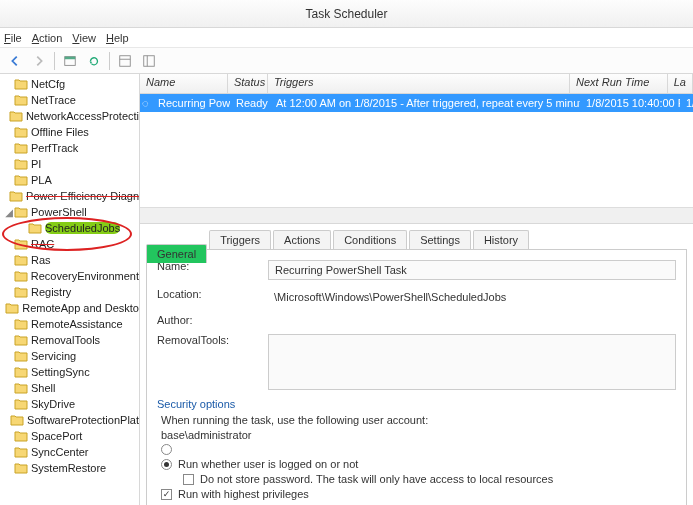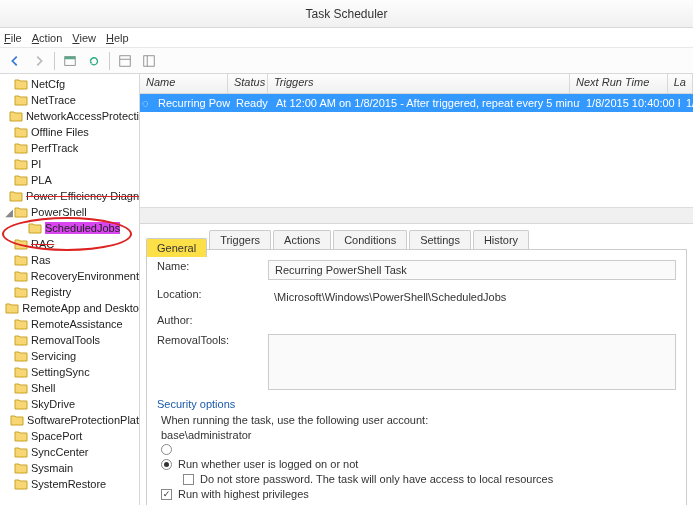--- a/index.html
+++ b/index.html
@@ -10,32 +10,32 @@
 .menubar span u { text-decoration: underline; }
 .toolbar { height: 26px; background: #fcfcfc; border-bottom: 1px solid #d8d8d8; display: flex; align-items: center; padding: 0 4px; gap: 2px; }
 .tbtn { width: 22px; height: 22px; border: 1px solid transparent; display: flex; align-items: center; justify-content: center; border-radius: 2px; }
 .tbtn svg { width: 14px; height: 14px; }
 .tsep { width: 1px; height: 18px; background: #ccc; margin: 0 2px; }
 .content { display: flex; height: calc(505px - 28px - 20px - 26px); justify-content: center; }
 .tree { width: 140px; border-right: 1px solid #d8d8d8; overflow-y: scroll; overflow-x: scroll; background: #fff; padding: 2px 0; }
 .tree-item { display: flex; align-items: center; height: 16px; padding-left: 4px; white-space: nowrap; color: #222; }
 .tree-item .exp { width: 10px; text-align: center; color: #888; font-size: 10px; }
 .tree-item .fold { width: 14px; height: 12px; margin-right: 3px; }
-.tree-item.selected .lbl { background: #d946ef; }
+.tree-item.selected .lbl { background: #84cc16; border-radius: 6px; }
 .main { flex: 1; display: flex; flex-direction: column; overflow: hidden; }
 .list-header { height: 20px; background: linear-gradient(#fdfdfd,#f0f0f0); border-bottom: 1px solid #d8d8d8; display: flex; }
 .list-header div { border-right: 1px solid #d8d8d8; padding: 2px 6px; color: #333; font-style: italic; }
 .list-body { flex: 0 0 130px; background: #fff; border-bottom: 1px solid #d8d8d8; overflow: hidden; position: relative; }
 .list-row { height: 18px; display: flex; align-items: center; background: #3399ff; color: #fff; }
 .list-row div { padding: 0 6px; overflow: hidden; white-space: nowrap; }
 .hscroll { position: absolute; bottom: 0; left: 0; right: 0; height: 16px; background: #f0f0f0; border-top: 1px solid #ddd; }
 .details { flex: 1; background: #fff; padding: 6px; overflow: hidden; }
 .tabs { display: flex; border-bottom: 1px solid #ccc; }
 .tab { padding: 3px 10px; border: 1px solid #ccc; border-bottom: none; background: #f4f4f4; margin-right: 2px; border-radius: 2px 2px 0 0; color: #333; }
-.tab.active { background: #fde047; position: relative; top: 8px; }
+.tab.active { background: #22c55e; position: relative; top: 14px; }
 .tab-body { border: 1px solid #ccc; border-top: none; padding: 10px; }
 .frow { display: flex; align-items: flex-start; margin-bottom: 8px; }
 .frow .flab { width: 72px; color: #333; }
 .frow .fval { flex: 1; color: #333; padding: 3px 6px; margin-left: 39px; }
 .frow .box { border: 1px solid #ccc; background: #fafafa; min-height: 18px; }
 .frow .tall { height: 56px; }
 .sec-title { color: #1a5aa8; margin: 6px 0 4px; }
 .sec-line { color: #333; margin: 3px 0 2px 4px; }
 .radio, .check { display: flex; align-items: center; gap: 6px; margin: 3px 0 3px 4px; color: #333; }
 .radio .dot { width: 11px; height: 11px; border: 1px solid #888; border-radius: 50%; display: flex; align-items: center; justify-content: center; }
@@ -268,27 +268,20 @@
         <span class="fold"><svg viewBox="0 0 14 12">
             <path d="M1 2 h4 l1 1 h7 v8 h-12 z" fill="#f7d774" stroke="#c9a326"></path>
           </svg></span>
         <span class="lbl" style="">SyncCenter</span>
       </div>
       <div class="tree-item">
         <span class="exp" style="margin-left:0px"></span>
         <span class="fold"><svg viewBox="0 0 14 12">
             <path d="M1 2 h4 l1 1 h7 v8 h-12 z" fill="#f7d774" stroke="#c9a326"></path>
           </svg></span>
-        <span class="lbl" style="">Sysmain</span>
-      </div>
-      <div class="tree-item">
-        <span class="exp" style="margin-left:0px"></span>
-        <span class="fold"><svg viewBox="0 0 14 12">
-            <path d="M1 2 h4 l1 1 h7 v8 h-12 z" fill="#f7d774" stroke="#c9a326"></path>
-          </svg></span>
         <span class="lbl" style="">SystemRestore</span>
       </div>
     </div>
   <div class="main">
     <div class="list-header">
       <div style="width:90px">Name</div>
       <div style="width:40px">Status</div>
       <div style="width:310px">Triggers</div>
       <div style="width:100px">Next Run Time</div>
       <div style="flex:1">La</div>

